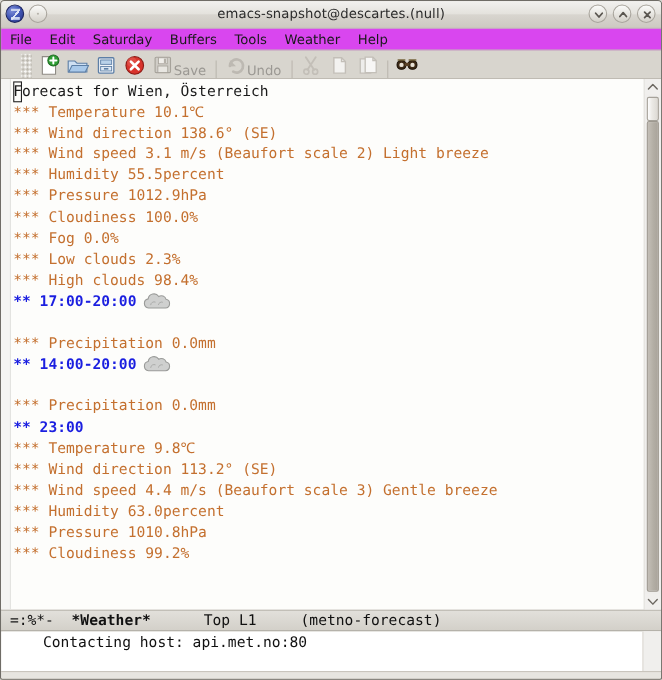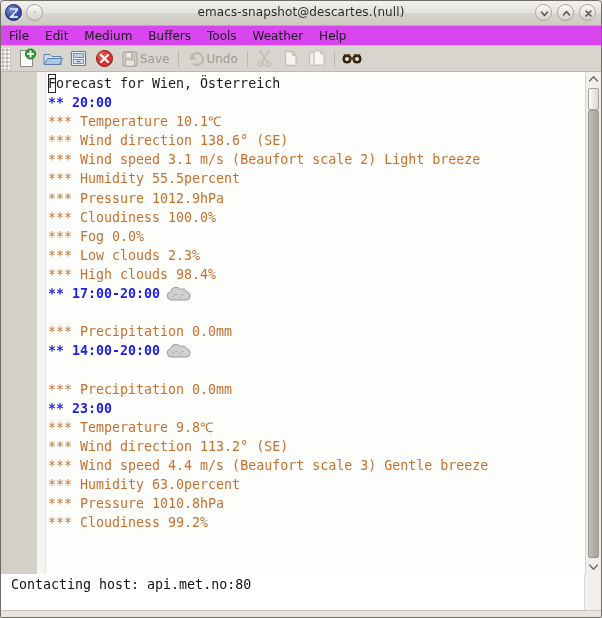--- a/index.html
+++ b/index.html
@@ -107,22 +107,22 @@
     white-space: nowrap;
   }
 
   
   #toolbar {
     flex: 0 0 26px;
     height: 26px;
     background: #d8d5ce;
     border-bottom: 1px solid #bdb9b1;
     display: flex;
-    align-items: center;
-    padding-left: 0;
+    align-items: flex-end;
+    padding-left: 18px;
     box-sizing: border-box;
   }
   .grip {
     width: 10px; height: 22px;
     background-image:
       radial-gradient(#b6b2aa 0.9px, transparent 1px),
       radial-gradient(#ffffff 0.9px, transparent 1px);
     background-size: 4px 4px, 4px 4px;
     background-position: 0 0, 2px 2px;
     margin-right: 2px;
@@ -148,21 +148,20 @@
     margin: 0 4px;
   }
 
   
   #bufferwrap {
     flex: 1 1 auto;
     display: flex;
     background: #ffffff;
     min-height: 0;
     position: relative;
-    margin-left: 36px;
   }
   #fringe-left {
     width: 8px;
     background: #f4f4f2;
     border-right: 1px solid #e3e3e0;
     flex: 0 0 8px;
   }
   #buffer {
     flex: 1 1 auto;
     background: #fdfdfb;
@@ -266,20 +265,21 @@
   }
   #minibuffer {
     flex: 1 1 auto;
     font-family: "DejaVu Sans Mono", monospace;
     font-size: 13.3px;
     line-height: 19px;
     color: #111;
     padding-left: 10px;
     padding-top: 1px;
     white-space: pre;
+    margin-left: 28px;
   }
   #mini-fringe {
     flex: 0 0 16px;
     width: 16px;
     background: #f0efed;
     border-left: 1px solid #dcd9d3;
   }
   #bottom-edge {
     flex: 0 0 6px;
     height: 6px;
@@ -317,21 +317,21 @@
         <svg width="11" height="11" viewBox="0 0 11 11">
           <path d="M3 3 L8 8 M8 3 L3 8" stroke="#5a5650" stroke-width="1.6" fill="none" stroke-linecap="round"></path>
         </svg>
       </div>
     </div>
   </div>
 
   <div id="menubar">
     <div class="menu-item">File</div>
     <div class="menu-item">Edit</div>
-    <div class="menu-item">Medium</div>
+    <div class="menu-item">Saturday</div>
     <div class="menu-item">Buffers</div>
     <div class="menu-item">Tools</div>
     <div class="menu-item">Weather</div>
     <div class="menu-item">Help</div>
   </div>
 
   <div id="toolbar">
     <div class="grip"></div>
 
     <div class="tb-btn">
@@ -426,21 +426,20 @@
     </div>
   </div>
 
   <div id="bufferwrap">
     <div id="fringe-left"></div>
 
     <div id="buffer">
 
       <div class="line lvl0"><span class="cursor-char">F</span><span>orecast for Wien, Österreich</span></div>
 
-      <div class="line lvl2">** 20:00</div>
       <div class="line body">*** Temperature 10.1℃</div>
       <div class="line body">*** Wind direction 138.6° (SE)</div>
       <div class="line body">*** Wind speed 3.1 m/s (Beaufort scale 2) Light breeze</div>
       <div class="line body">*** Humidity 55.5percent</div>
       <div class="line body">*** Pressure 1012.9hPa</div>
       <div class="line body">*** Cloudiness 100.0%</div>
       <div class="line body">*** Fog 0.0%</div>
       <div class="line body">*** Low clouds 2.3%</div>
       <div class="line body">*** High clouds 98.4%</div>
 
@@ -481,20 +480,21 @@
         <div class="sb-rest"></div>
       </div>
       <div class="sb-arrow">
         <svg width="11" height="8" viewBox="0 0 11 8">
             <path d="M1.5 2 L5.5 6.2 L9.5 2" stroke="#6b6760" stroke-width="1.3" fill="none" stroke-linecap="round" stroke-linejoin="round"></path>
           </svg>
       </div>
     </div>
   </div>
 
+  <div id="modeline"><span>=:%*-</span>  <b>*Weather*</b>      <span>Top L1</span>     <span>(metno-forecast)</span></div>
 
   <div id="minibufferwrap">
     <div id="minibuffer">Contacting host: api.met.no:80</div>
     <div id="mini-fringe"></div>
   </div>
 
   <div id="bottom-edge"></div>
 </div>
 
 </body></html>

